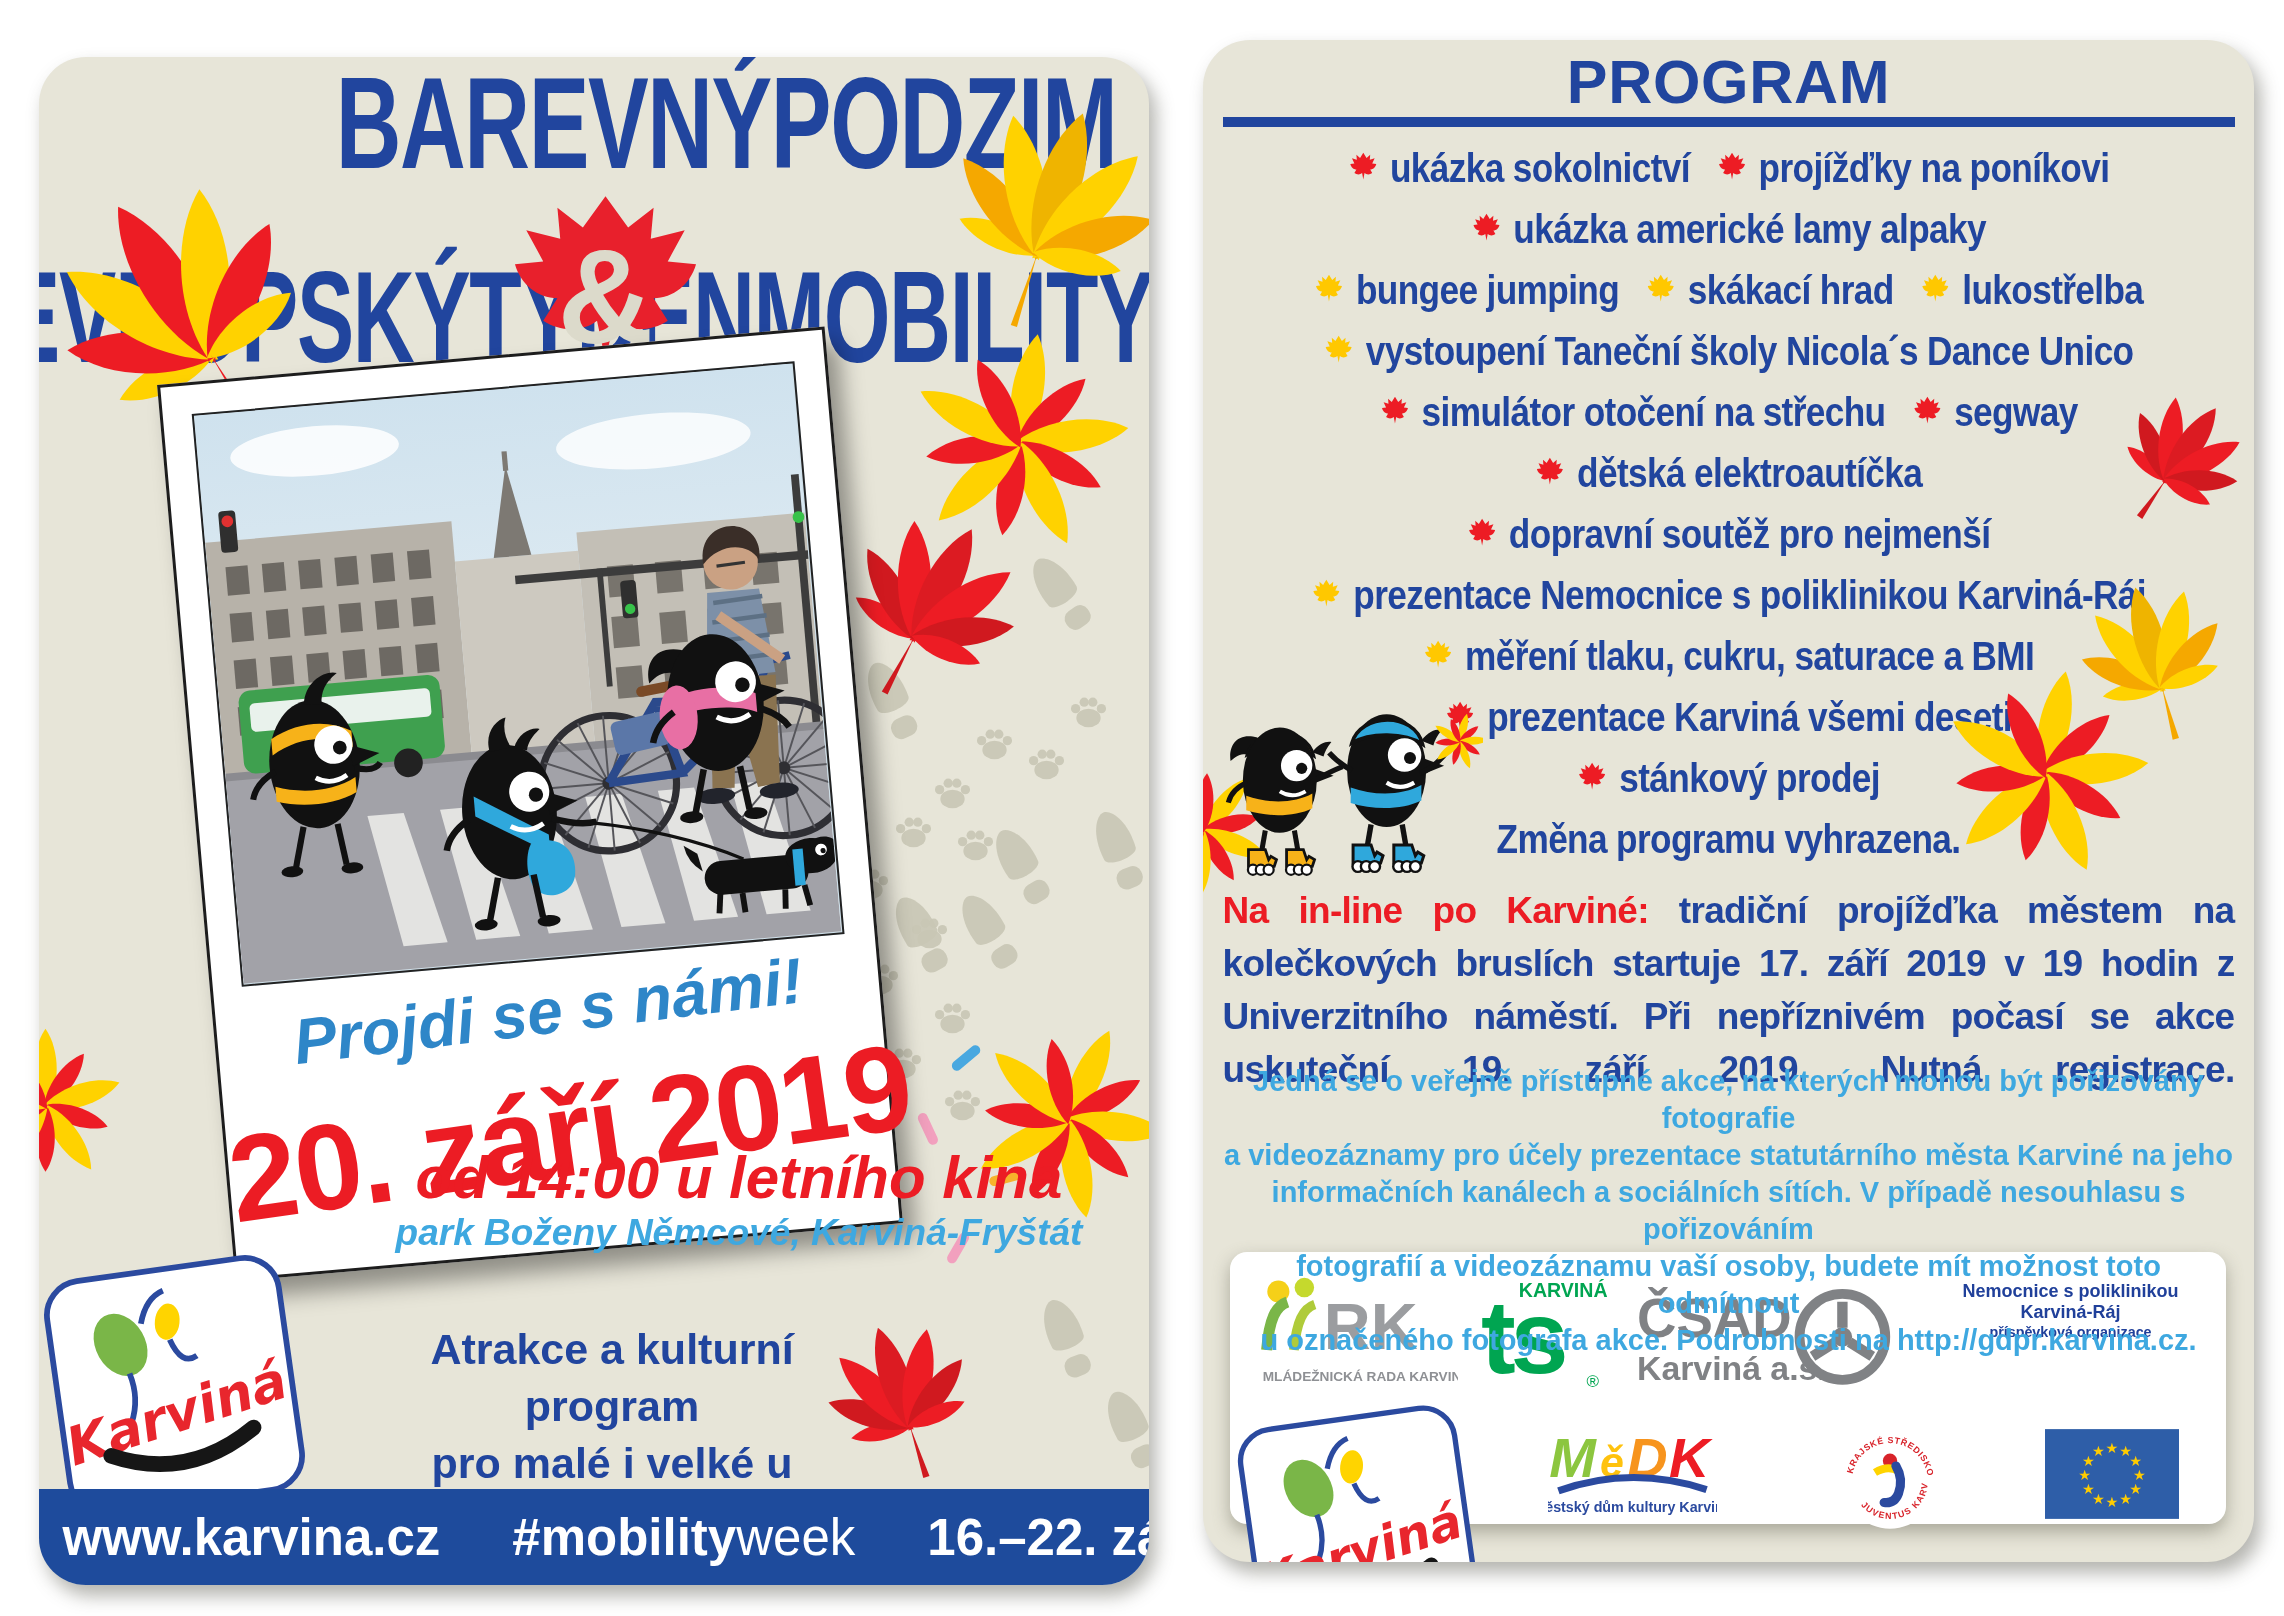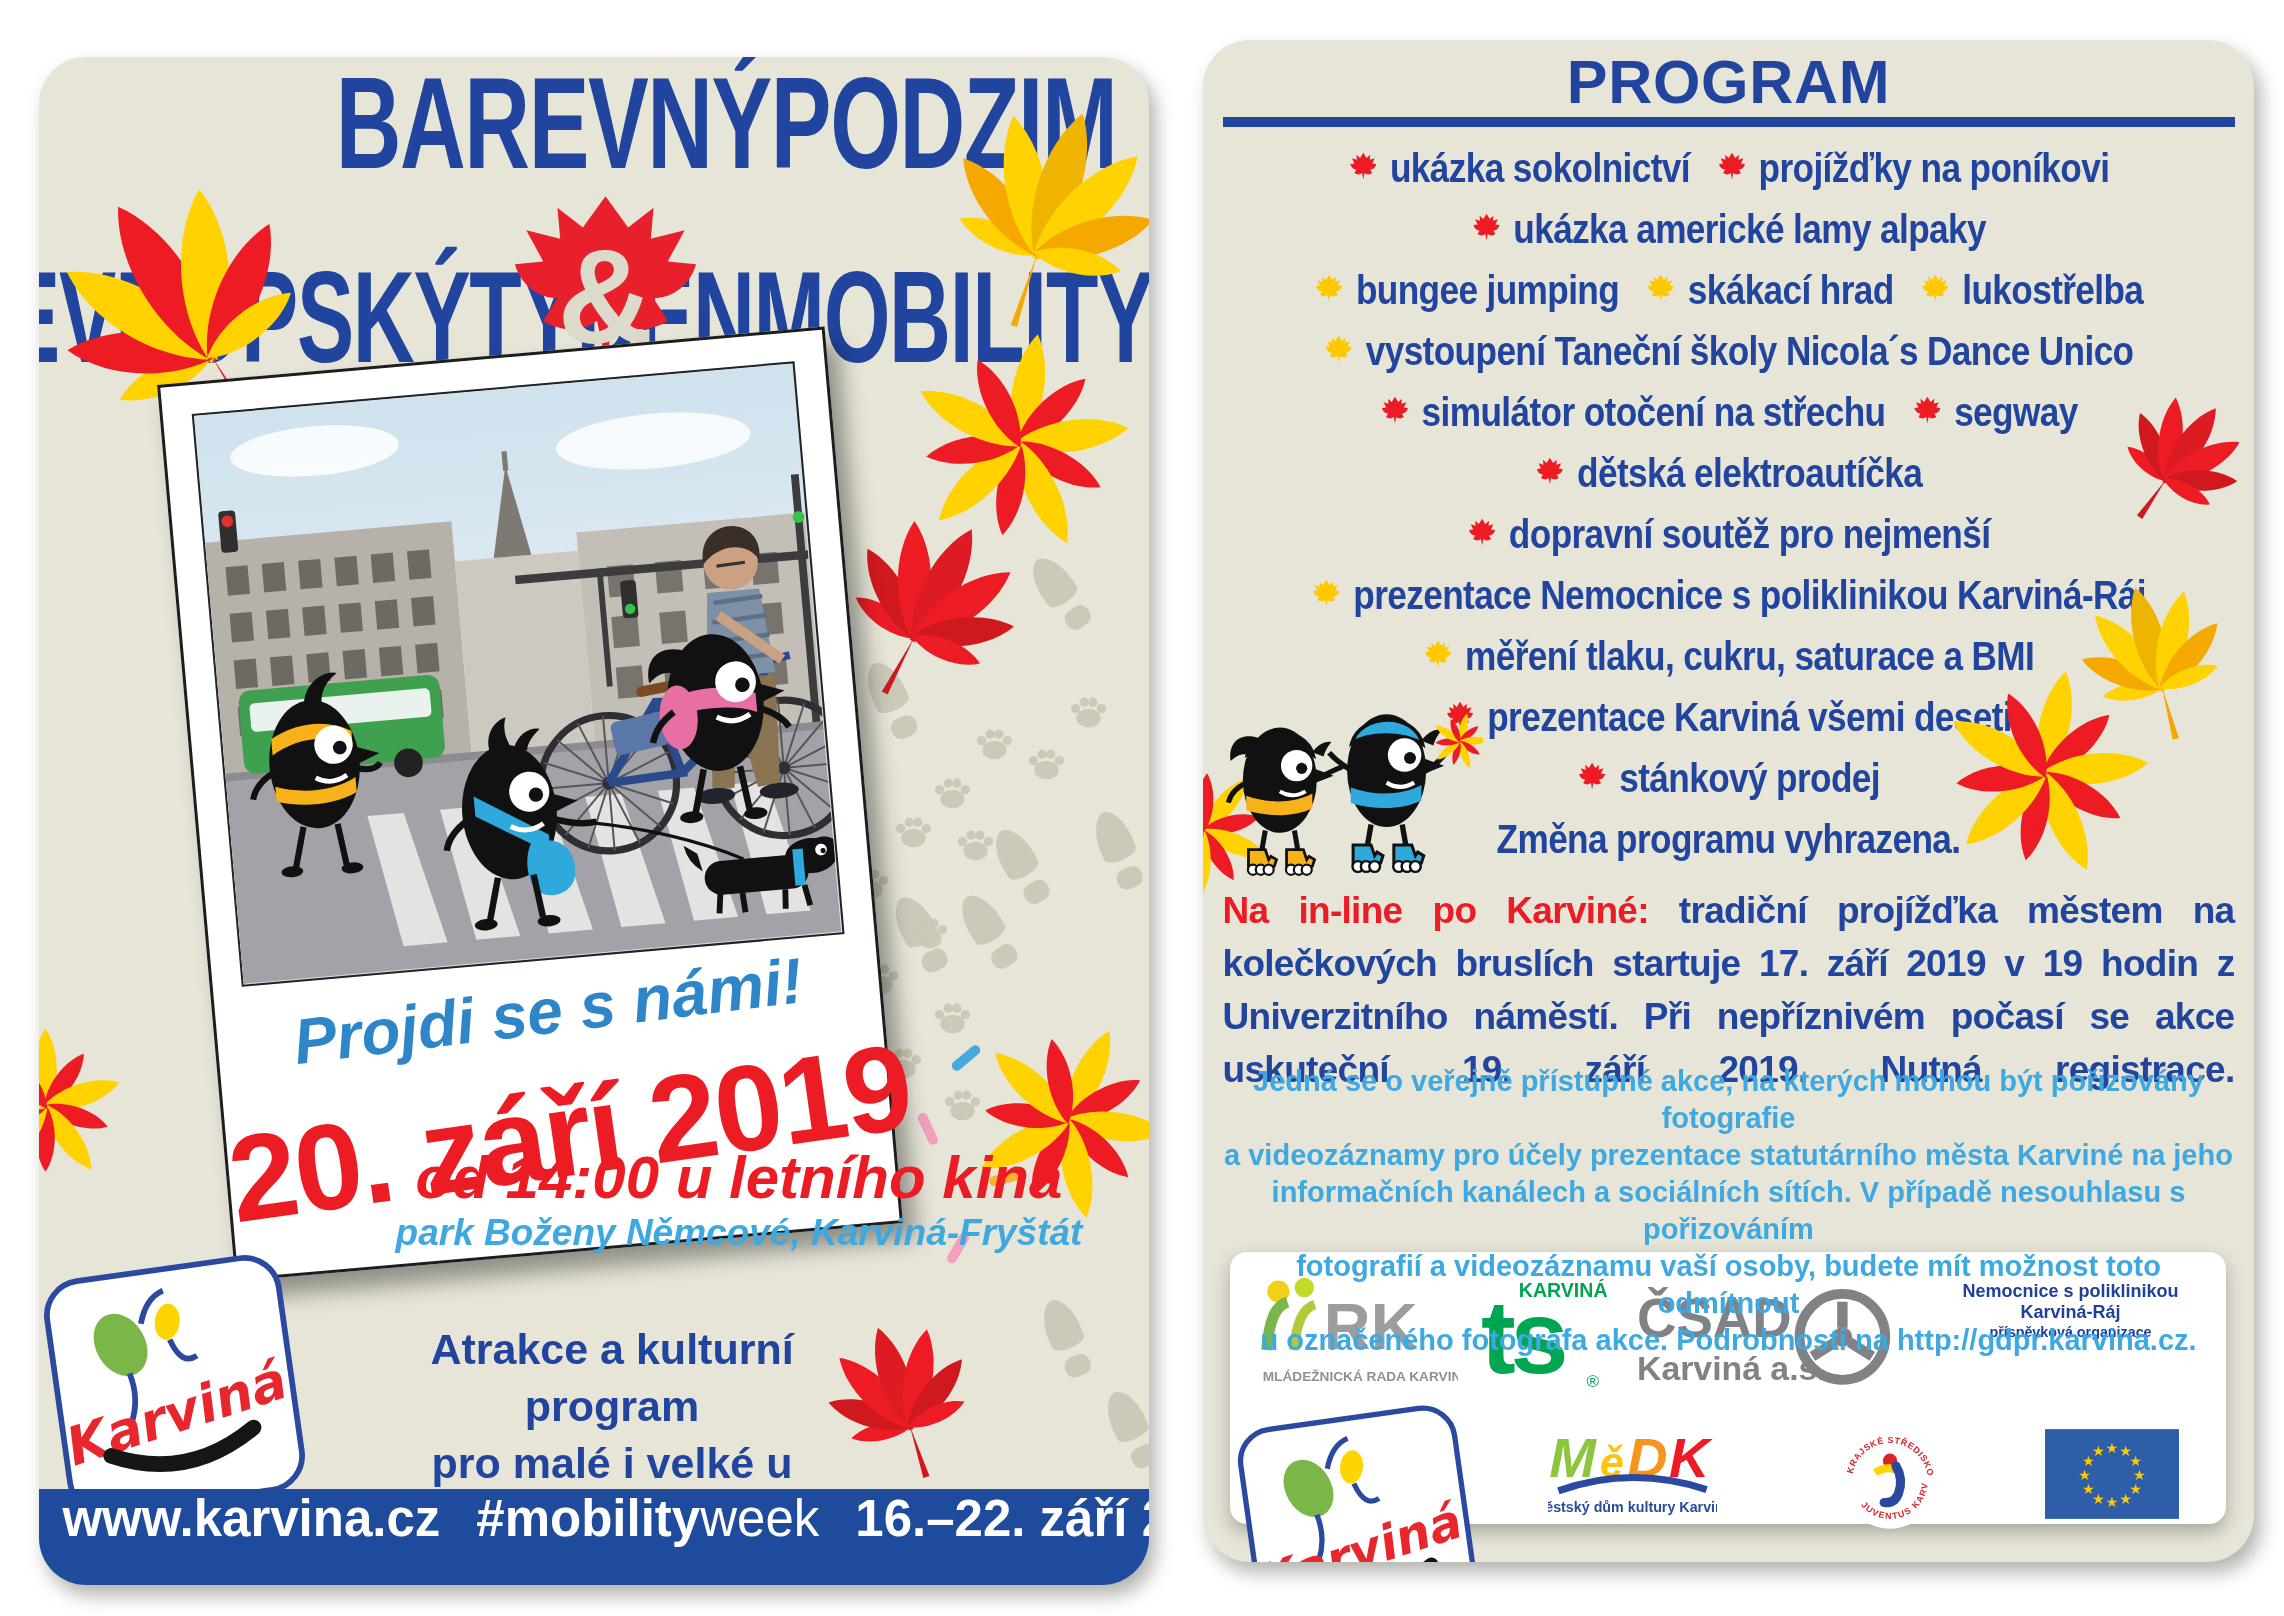--- a/index.html
+++ b/index.html
@@ -39,21 +39,21 @@
       color:#EC1C24;font-size:60px;font-weight:800;font-style:italic;z-index:6;text-align:center;}
   #park-line{left:700px;top:1155px;transform:translateX(-50%);white-space:nowrap;
       color:#3EA8E0;font-size:37px;font-weight:800;font-style:italic;z-index:6;}
   #left-desc{left:573px;top:1264px;transform:translateX(-50%);text-align:center;
       color:#21459E;font-size:43px;font-weight:800;line-height:57px;white-space:pre-line;z-index:6;}
 
   #karvina-card-left{left:11.7px;top:1205px;width:247px;height:247px;transform:rotate(-8deg);z-index:7;}
 
   #left-footer{position:absolute;left:0;right:0;bottom:0;height:96px;display:flex;z-index:8;}
   #footer-red{width:95px;height:100%;background:#E8202C;}
-  #footer-blue{flex:1;height:100%;background:#1E4B9C;display:flex;gap:36px;
+  #footer-blue{flex:1;height:100%;background:#1E4B9C;display:flex;align-items:center;gap:72px;
                padding-left:23.4px;color:#ffffff;font-size:51px;white-space:nowrap;}
   .f-strong{font-weight:800;}
   .f-light{font-weight:400;}
 
   
   #program-title{left:0;width:100%;top:6.5px;text-align:center;color:#21459E;
       font-size:61px;font-weight:800;letter-spacing:0.7px;}
   #program-rule{left:19.5px;right:19.5px;top:77px;height:9.8px;background:#21459E;}
   #program-list{left:0;top:98px;width:100%;}
   .program-line{display:flex;justify-content:center;align-items:center;height:61px;

